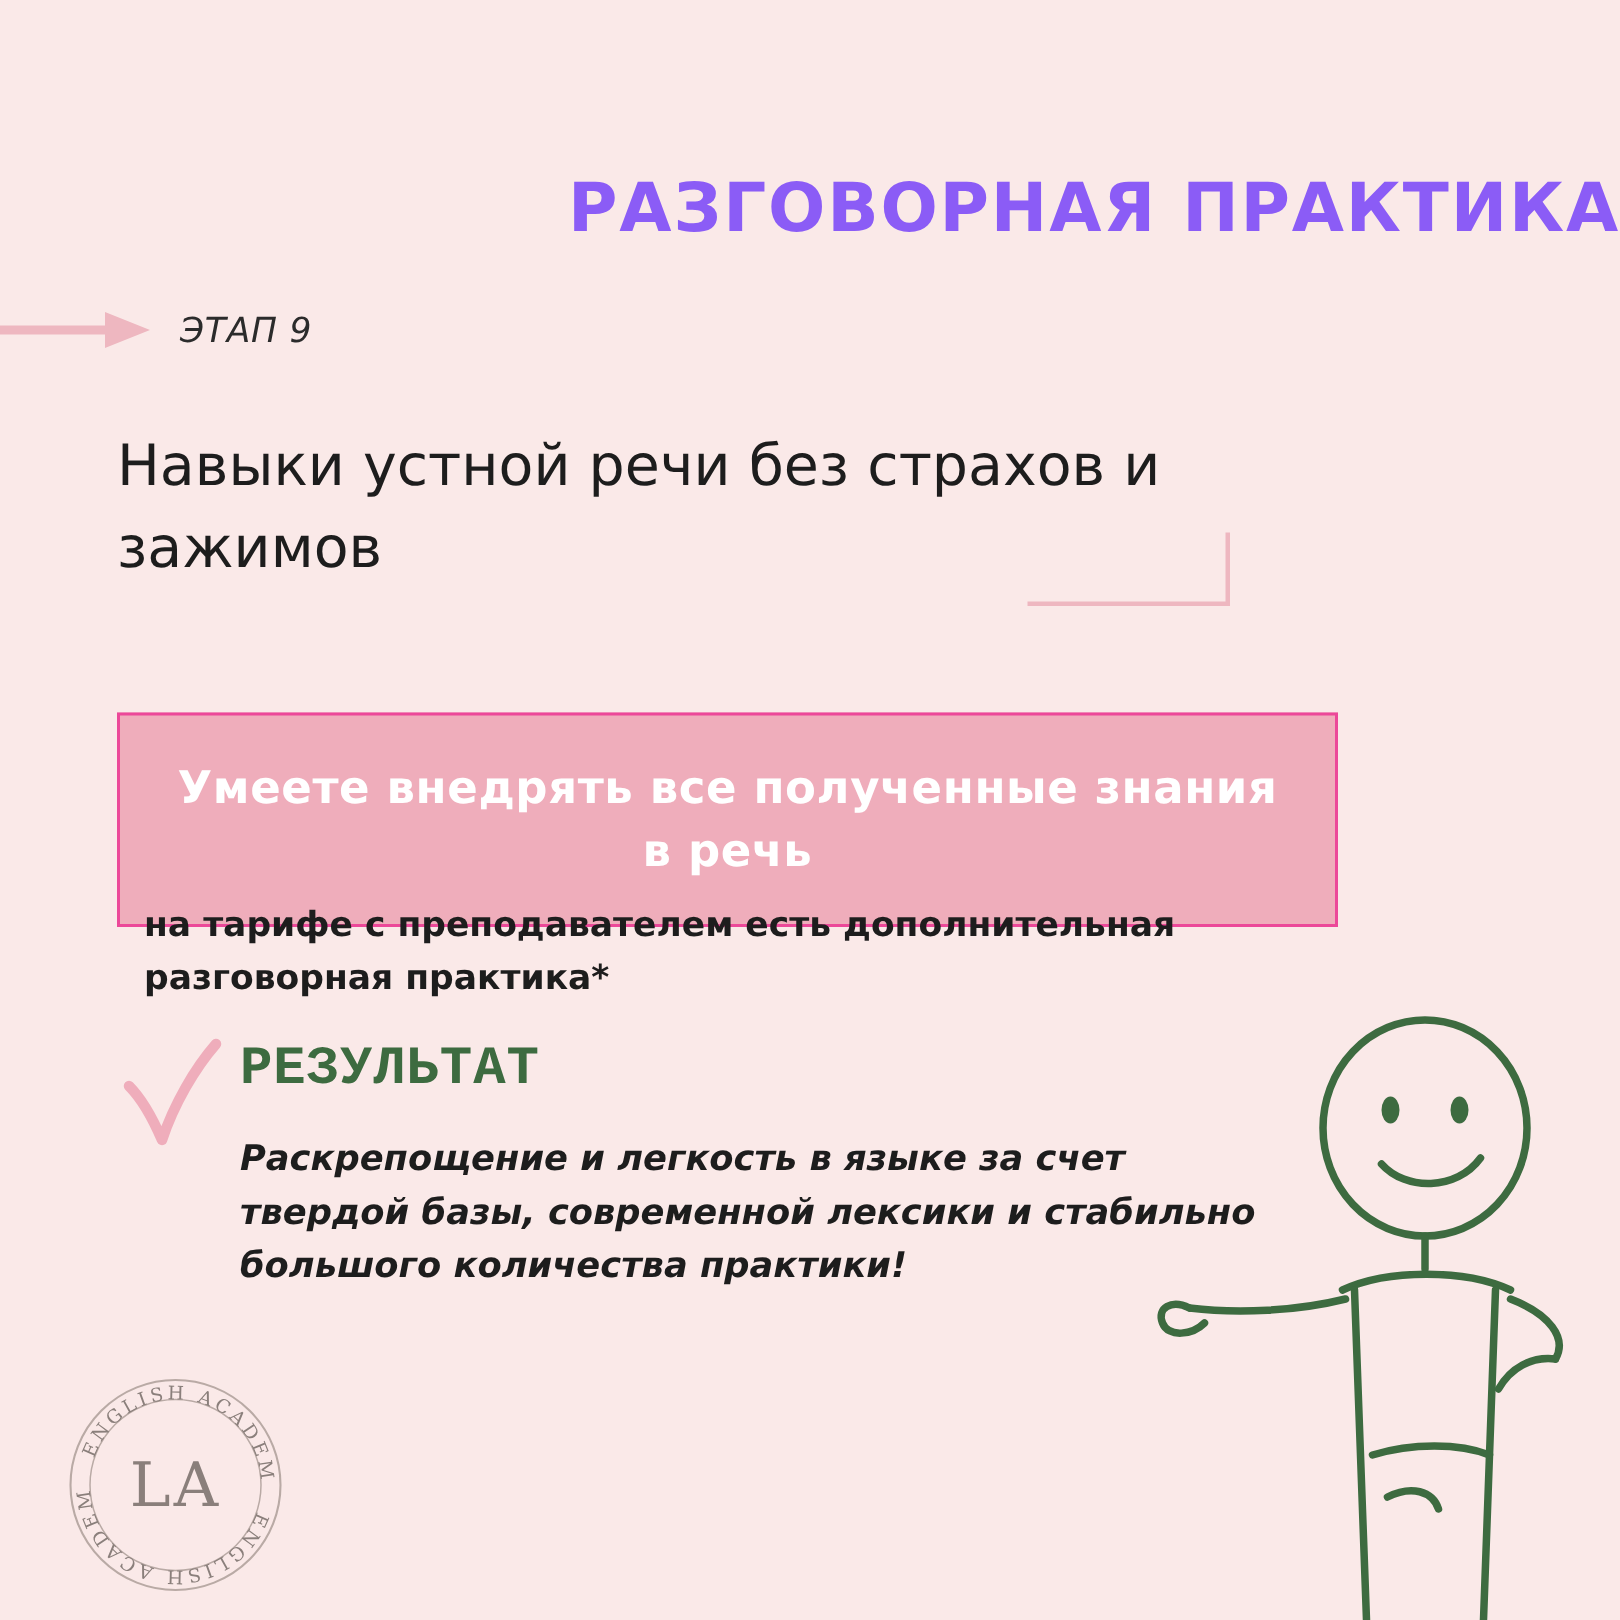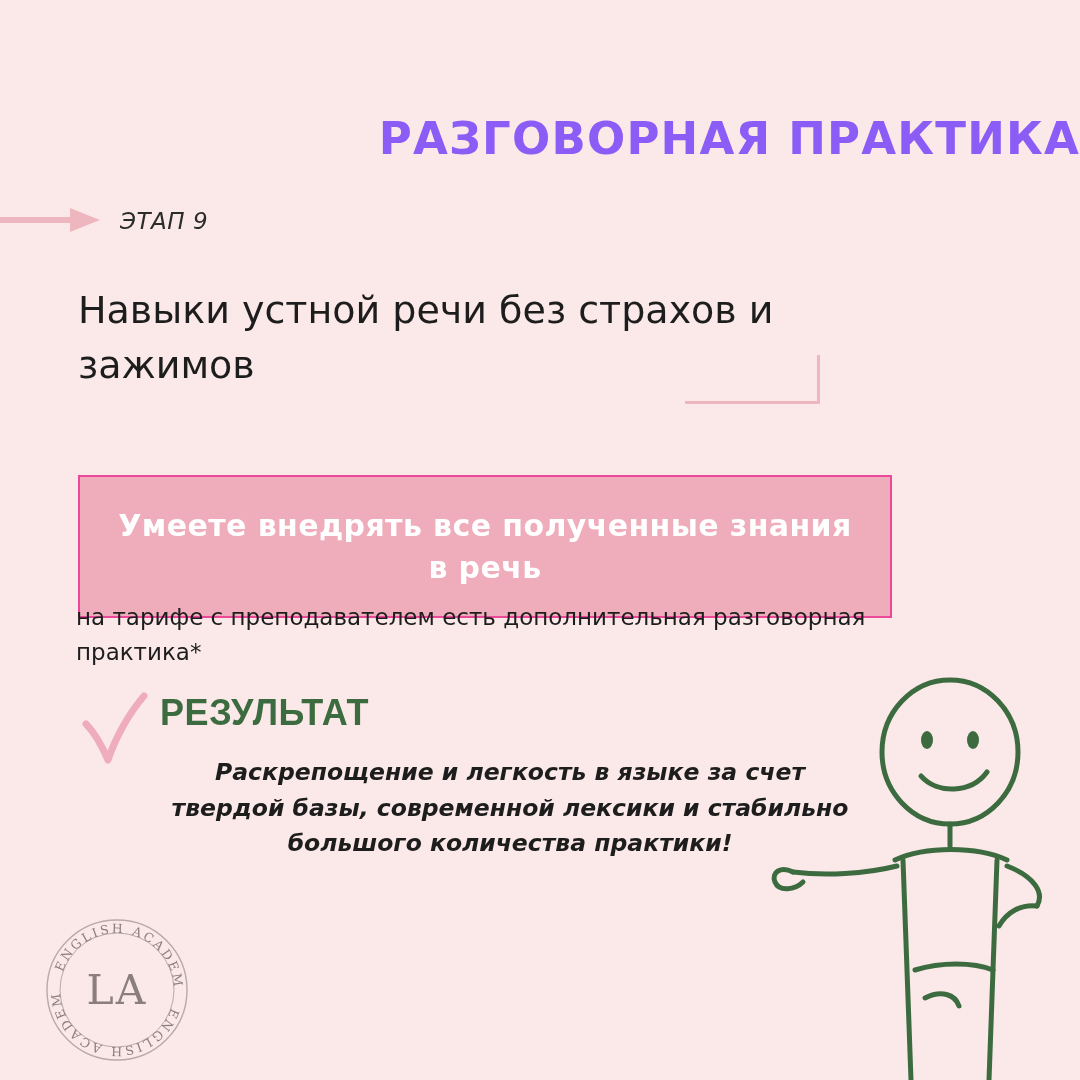--- a/index.html
+++ b/index.html
@@ -99,59 +99,59 @@
     text-align: center;
     line-height: 1.4;
     letter-spacing: 0.4px;
     font-family: "DejaVu Sans", sans-serif;
     padding: 0 24px;
   }
 
   
   .note {
     position: absolute;
-    left: 76px;
+    left: 96px;
     top: 600px;
     width: 850px;
     font-size: 23px;
     line-height: 1.5;
     color: #1d1d1d;
     font-family: "DejaVu Sans", sans-serif;
+    font-weight: bold;
   }
 
   
   .check {
     position: absolute;
     left: 82px;
     top: 690px;
     width: 70px;
     height: 80px;
   }
   .result-title {
     position: absolute;
     left: 160px;
     top: 692px;
     font-size: 36px;
     font-weight: bold;
     color: #3d6b40;
     letter-spacing: 0.6px;
-    font-family: Liberation Sans, sans-serif;
+    font-family: Liberation Mono, monospace;
   }
   .result-body {
     position: absolute;
     left: 160px;
     top: 755px;
     width: 700px;
     font-size: 23.5px;
     font-weight: bold;
     font-style: italic;
     line-height: 1.52;
     color: #1d1d1d;
     font-family: "DejaVu Sans", sans-serif;
-    text-align: center;
   }
 
   
   .logo {
     position: absolute;
     left: 42px;
     top: 915px;
     width: 150px;
     height: 150px;
   }

